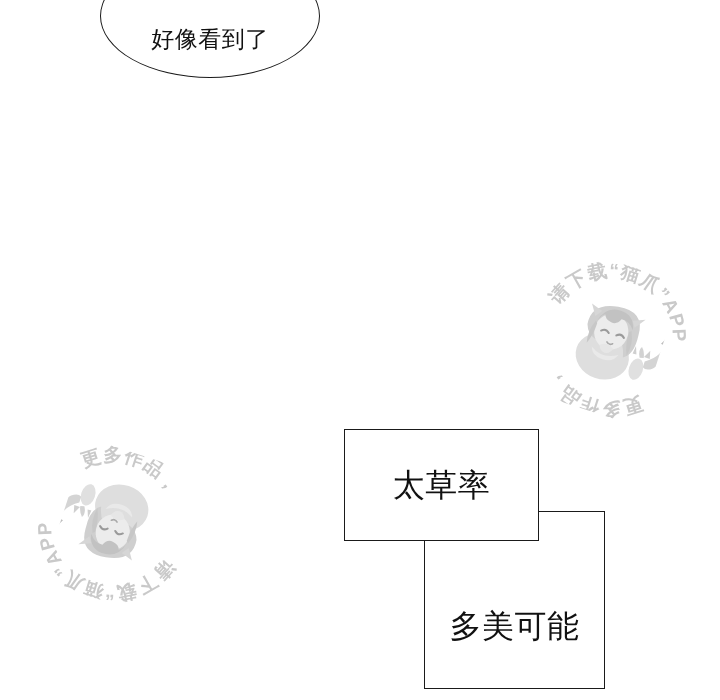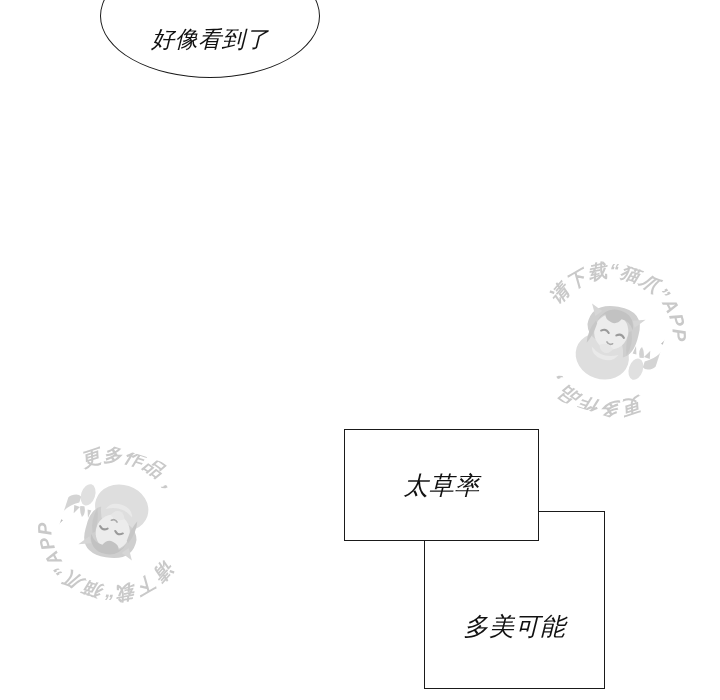--- a/index.html
+++ b/index.html
@@ -9,21 +9,20 @@
   }
   body {
     font-family: "Liberation Sans", "DejaVu Sans", sans-serif;
   }
   #page {
     position: relative;
     width: 720px;
     height: 700px;
     background: #ffffff;
     overflow: hidden;
-    font-style: italic;
   }
 
   
   .bubble-ellipse {
     position: absolute;
     left: 100px;
     top: -46px;
     width: 220px;
     height: 124px;
     border: 1.6px solid #1a1a1a;
@@ -49,21 +48,21 @@
     position: absolute;
     border: 1.8px solid #1a1a1a;
     background: #ffffff;
     box-sizing: border-box;
     display: flex;
     flex-direction: column;
     align-items: center;
     justify-content: center;
   }
   .bubble-rect .line {
-    font-size: 25px;
+    font-size: 32px;
     line-height: 35px;
     color: #111111;
     letter-spacing: 0.5px;
     white-space: nowrap;
   }
 
   #box-top {
     left: 344px;
     top: 429px;
     width: 195px;

